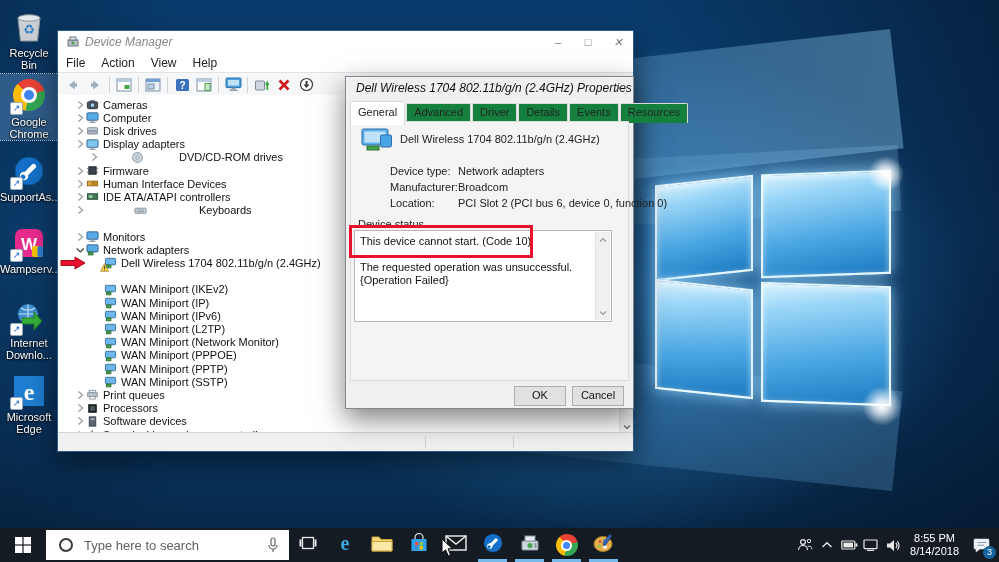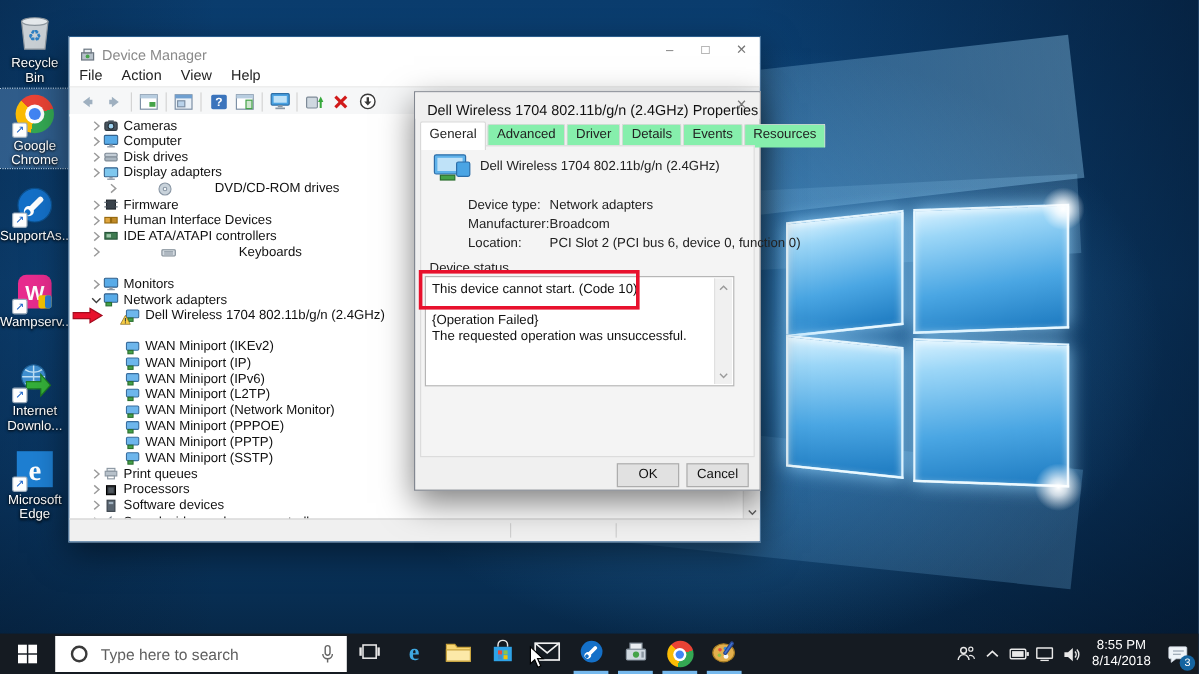--- a/index.html
+++ b/index.html
@@ -21,21 +21,21 @@
 
   
   .dicon{position:absolute;width:58px;text-align:center;cursor:pointer;}
   .dicon .art{position:relative;width:34px;height:34px;margin:0 auto;}
   .dicon .lbl{margin-top:3px;font-size:11px;line-height:12px;color:#fff;text-shadow:0 1px 2px rgba(0,0,0,.9),0 0 3px rgba(0,0,0,.7);white-space:pre-line;}
   .dicon.selected{background:rgba(120,170,220,.35);outline:1px dotted rgba(220,240,255,.8);}
   .sc-arrow{position:absolute;left:-2px;bottom:-2px;width:11px;height:11px;background:#fff;border:1px solid #9ab;border-radius:2px;font-size:9px;line-height:10px;color:#1a63c9;text-align:center;}
 
   
   .win{position:absolute;background:#fff;border:1px solid #2b5d8c;box-shadow:0 10px 28px rgba(0,0,0,.5);}
-  .titlebar{position:relative;height:22px;background:#fff;display:flex;align-items:flex-end;}
+  .titlebar{position:relative;height:22px;background:#fff;display:flex;align-items:center;font-style:italic;}
   .titlebar .t-ico{margin:0 5px 0 8px;width:14px;height:14px;}
   .titlebar .t-txt{font-size:12px;color:#8a8a8a;}
   .wc{position:absolute;top:0;right:0;height:22px;display:flex;}
   .wc span{width:30px;text-align:center;line-height:22px;font-size:11px;color:#777;}
   .menubar{height:19px;background:#fff;border-bottom:1px solid #e3e3e3;display:flex;align-items:center;font-size:12px;color:#222;}
   .menubar span{padding:0 8px;}
   .toolbar{height:23px;background:#f6f7f8;border-bottom:1px solid #d8d8d8;display:flex;align-items:center;padding-left:4px;}
   .tbtn{width:22px;height:20px;display:flex;align-items:center;justify-content:center;}
   .tsep{width:1px;height:16px;background:#d4d4d4;margin:0 3px;}
 
@@ -49,21 +49,21 @@
   .sb-arrow{position:absolute;left:0;width:13px;height:13px;display:flex;align-items:center;justify-content:center;}
   .sb-thumb{position:absolute;left:1px;width:11px;background:#cdcdcd;}
   .statusbar{position:absolute;left:0;right:0;bottom:0;height:18px;background:#f0f0f0;border-top:1px solid #d5d5d5;}
   .ss{position:absolute;top:3px;width:1px;height:12px;background:#d0d0d0;}
 
   
   #dlg{position:absolute;background:#f0f0f0;border:1px solid #828790;box-shadow:0 10px 26px rgba(0,0,0,.5);}
   #dlg .titlebar{background:#f0f0f0;}
   #dlg .t-txt{color:#111;}
   .tabs{position:absolute;left:4px;top:26px;height:19px;display:flex;font-size:11px;}
-  .tab{padding:2px 7px 0;margin-right:1px;border:1px solid #d9d9d9;border-bottom:none;background:#86efac;color:#222;height:17px;border-radius:2px 2px 0 0;}
+  .tab{padding:2px 7px 0;margin-right:1px;border:1px solid #d9d9d9;border-bottom:none;background:#15803d;color:#222;height:17px;border-radius:2px 2px 0 0;}
   .tab.active{background:#fff;height:19px;margin-top:-2px;padding-top:4px;position:relative;z-index:2;}
   .tabpage{position:absolute;left:4px;right:4px;top:44px;height:258px;border:1px solid #dcdcdc;background:#f4f4f4;}
   .fld{position:absolute;font-size:11px;color:#222;white-space:nowrap;}
   .statusbox{position:absolute;background:#fff;border:1px solid #b6b6b6;font-size:11px;color:#111;}
   .statusbox .line{height:13px;line-height:13px;padding-left:5px;white-space:nowrap;}
   .dlg-sb{position:absolute;top:1px;bottom:1px;right:1px;width:14px;background:#f0f0f0;border-left:1px solid #e0e0e0;}
   .redbox{position:absolute;border:3px solid #e8112d;z-index:5;pointer-events:none;}
   .btn{position:absolute;width:50px;height:18px;background:#e1e1e1;border:1px solid #adadad;font-size:11px;text-align:center;line-height:17px;color:#111;}
 
   
@@ -547,22 +547,22 @@
             </svg>
           </span>
         <span class="sb-arrow" style="bottom:1px;left:1px;width:12px;">
             <svg width="8" height="8" viewBox="0 0 8 8">
               <polyline points="1,2.5 4,5.5 7,2.5" fill="none" stroke="#9a9a9a" stroke-width="1.2"></polyline>
             </svg>
           </span>
       </div>
     <div class="line" style="margin-top: 4px;">This device cannot start. (Code 10)</div>
         <div class="line" style="margin-top: 0px;"></div>
+        <div class="line" style="margin-top: 0px;">The requested operation was unsuccessful.</div>
         <div class="line" style="margin-top: 0px;">{Operation Failed}</div>
-        <div class="line" style="margin-top: 0px;">The requested operation was unsuccessful.</div>
       </div>
     <div class="redbox" style="left:3px;top:148px;width:178px;height:27px;"></div>
     <div class="btn" style="left:168px;top:309px;">OK</div>
     <div class="btn" style="left:226px;top:309px;">Cancel</div>
   </div>
 
   <svg class="abs" style="left:441px;top:538px;z-index:60;" width="14" height="20" viewBox="0 0 14 20">
     <polygon points="1,1 1,15 4.6,11.8 7.2,18 9.6,16.9 7,10.8 11.5,10.8" fill="#fff" stroke="#000" stroke-width="1"></polygon>
   </svg>
 

